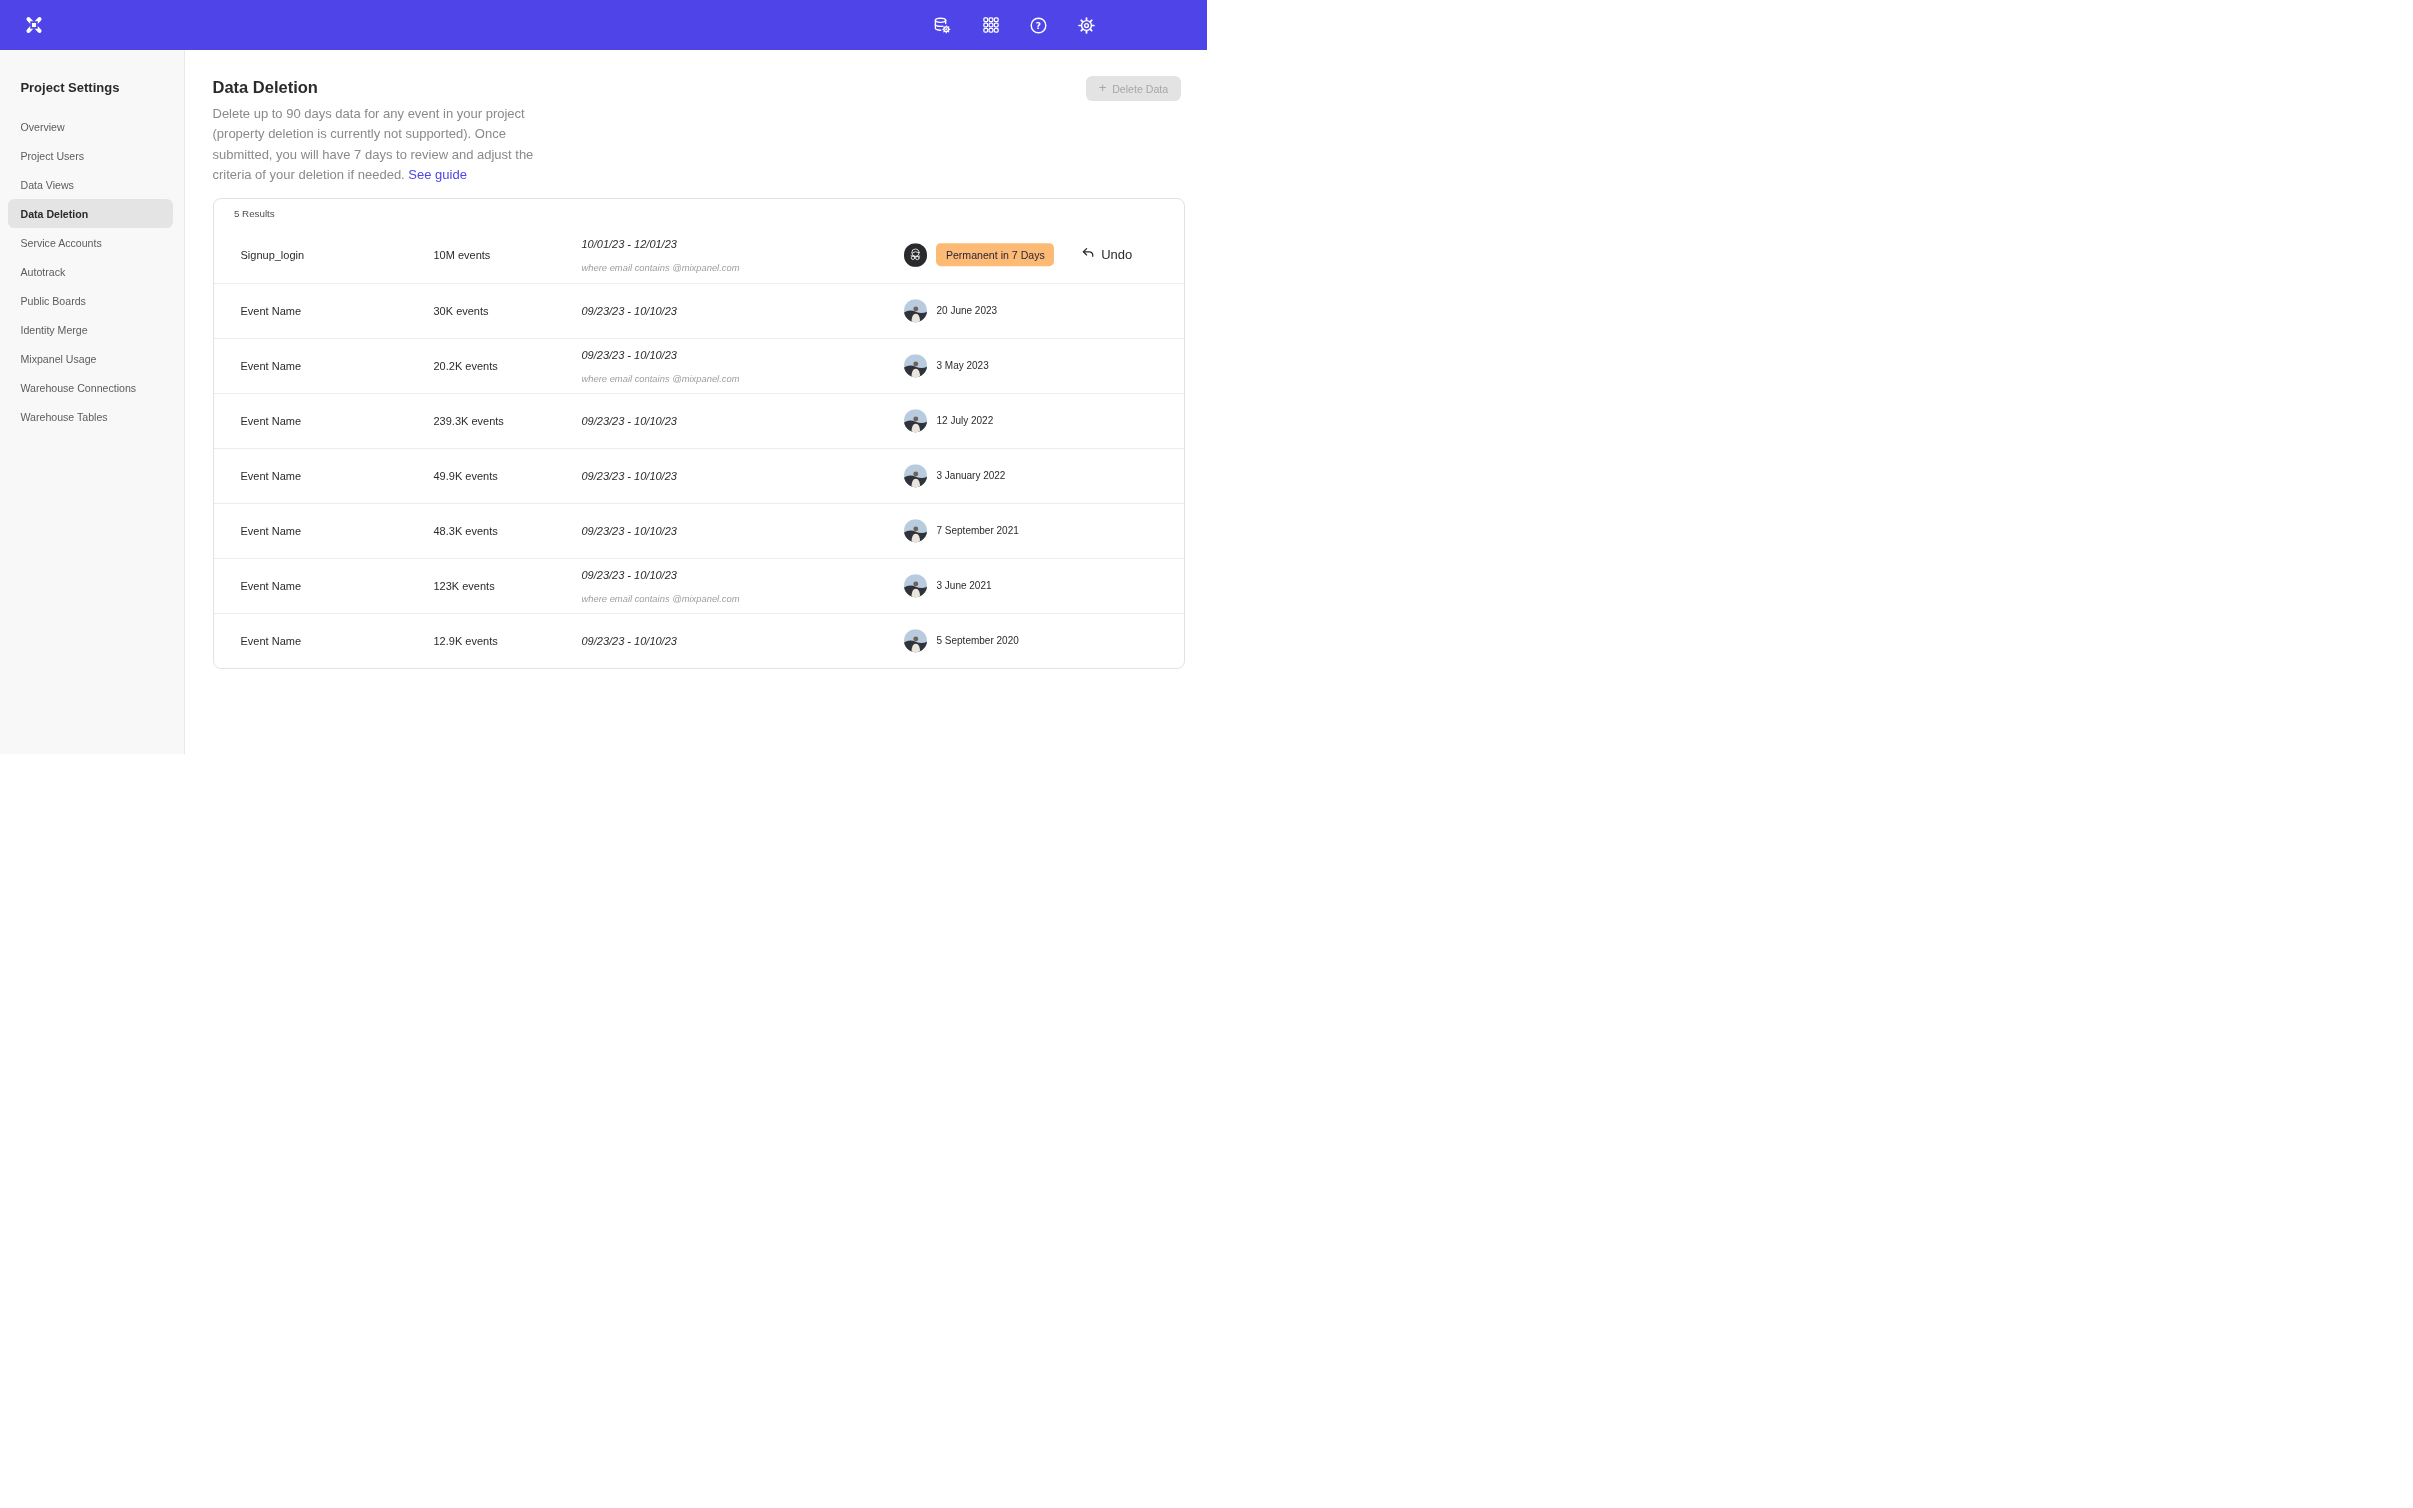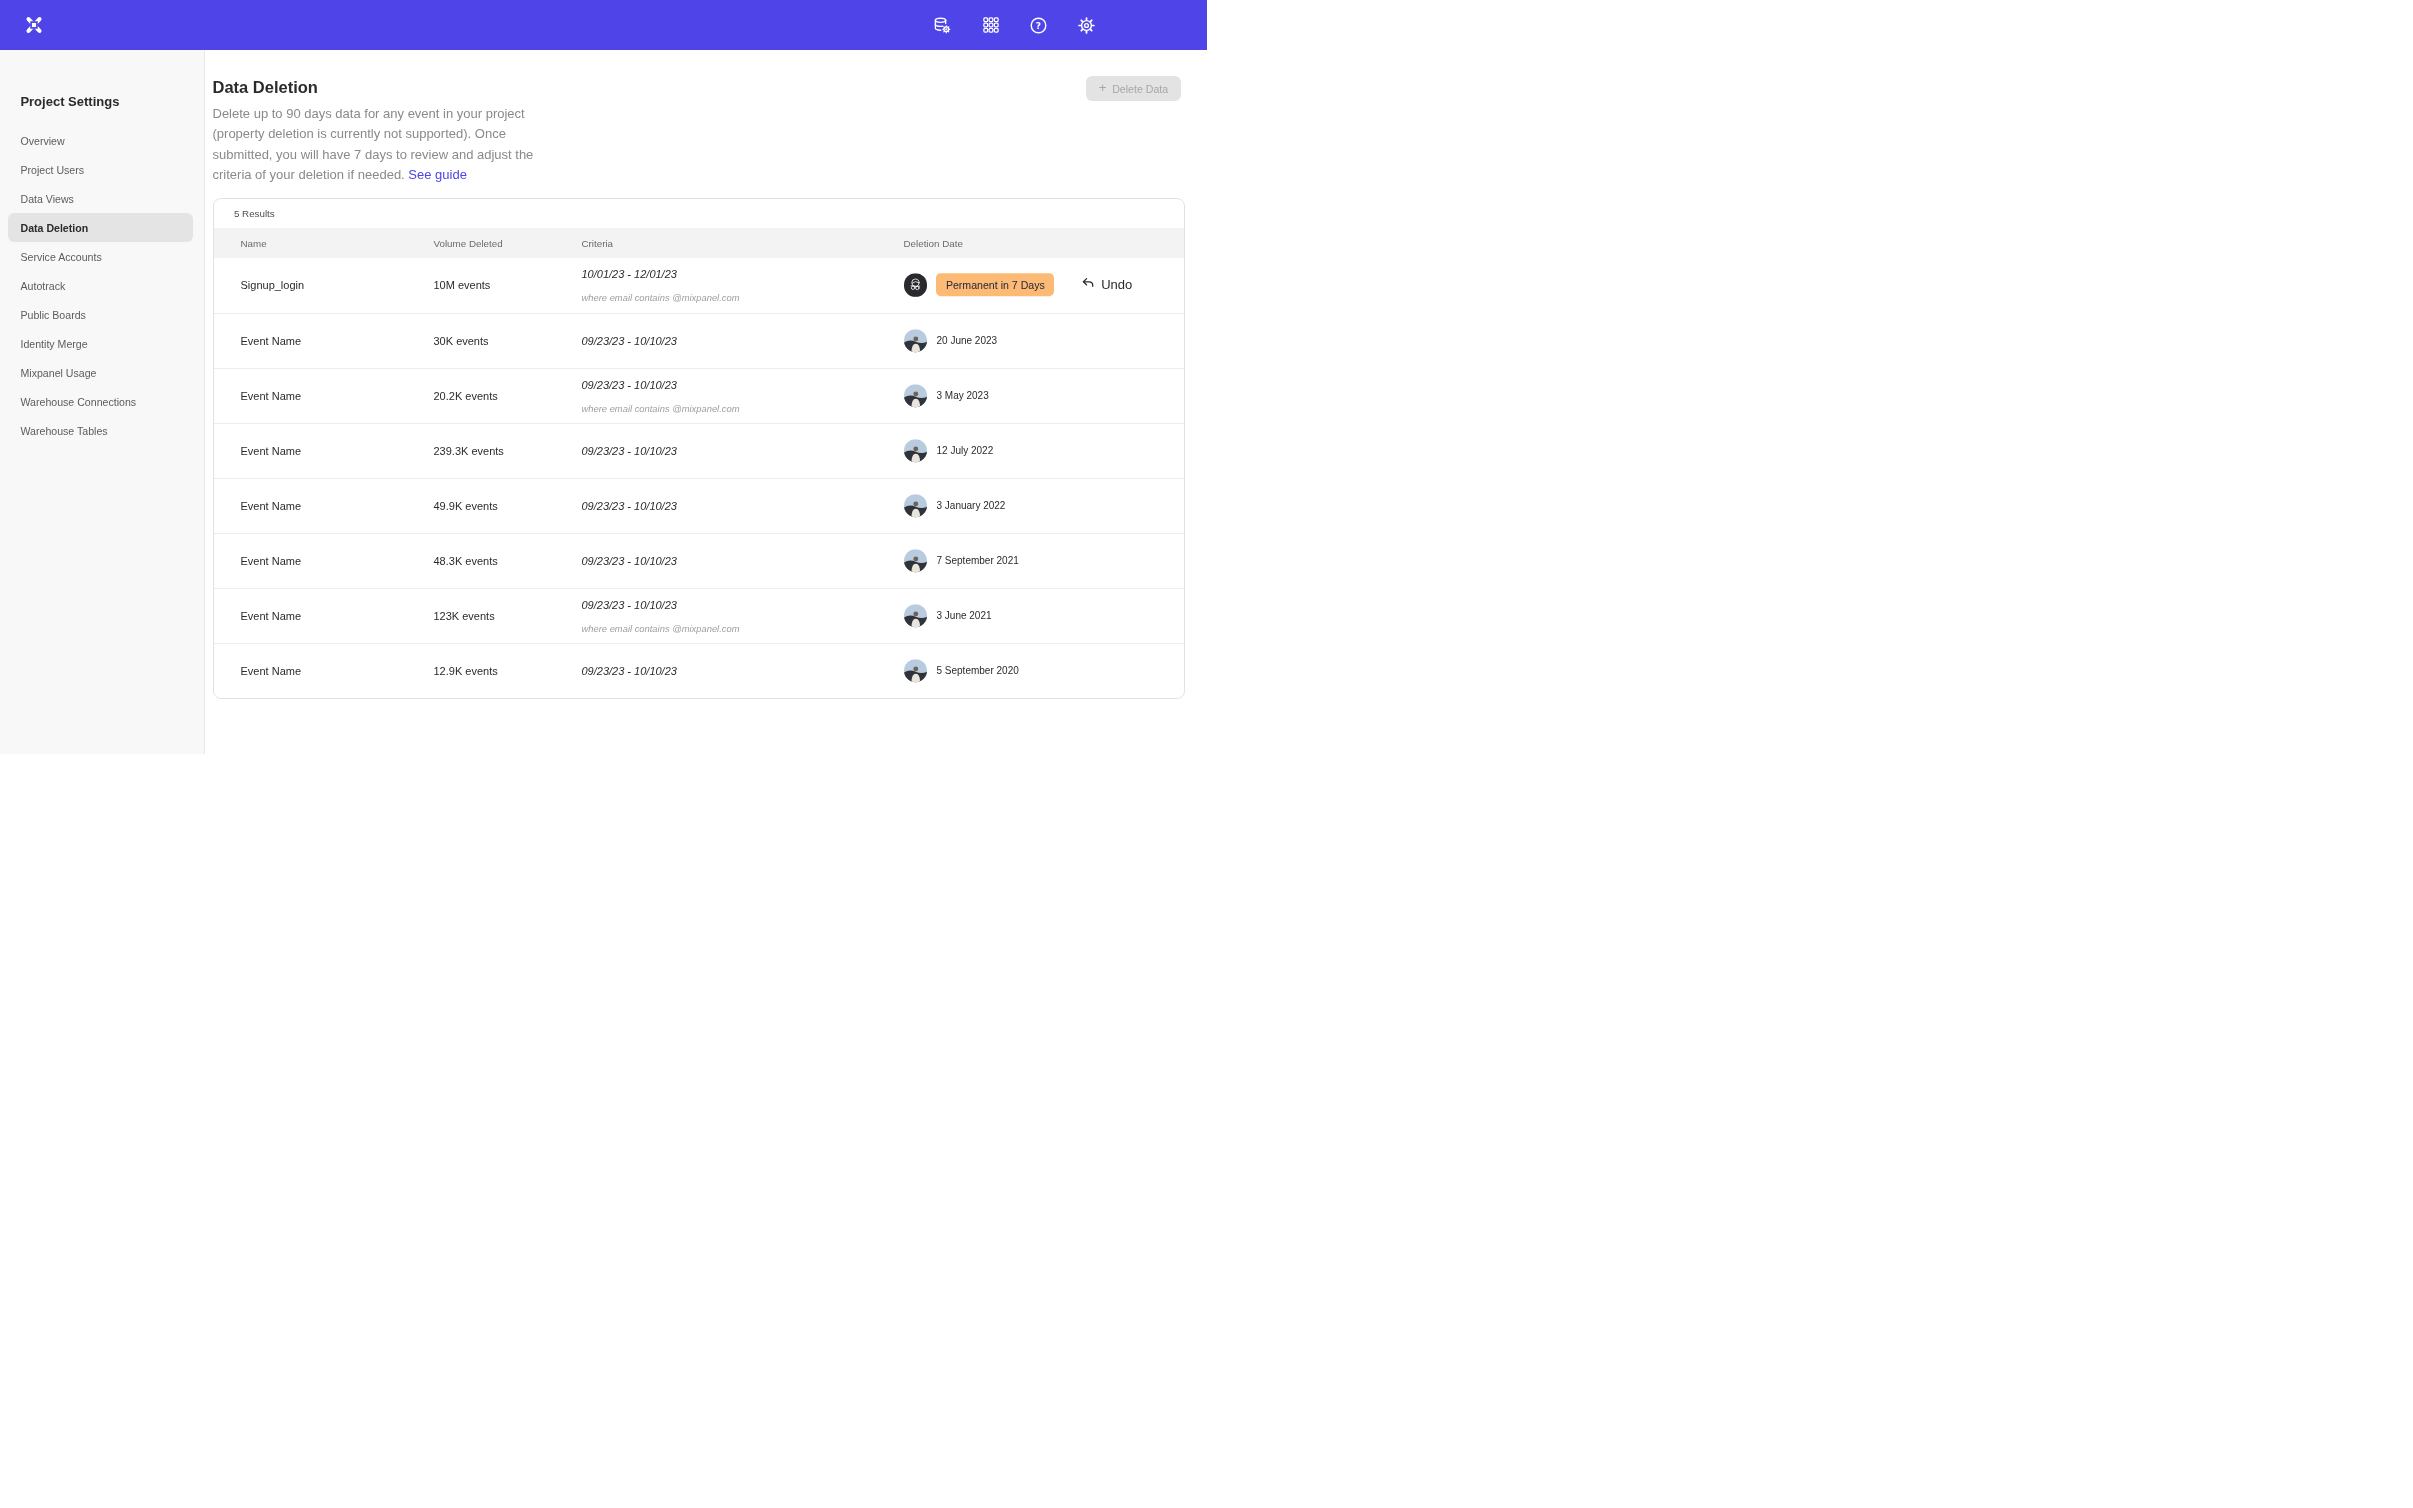--- a/index.html
+++ b/index.html
@@ -6,22 +6,22 @@
   html,body { width:1207px; height:754px; font-family:"Liberation Sans",sans-serif; background:#fff; overflow:hidden; }
 
   
   .topbar { position:fixed; top:0; left:0; width:1207px; height:50px; background:#4F44E8;
             display:flex; align-items:center; justify-content:space-between; padding:0 111px 0 23px; z-index:10; }
   .logo { width:22px; height:22px; cursor:pointer; }
   .topbar-icons { display:flex; align-items:center; gap:29px; }
   .icon-btn { width:19px; height:19px; display:flex; align-items:center; justify-content:center; cursor:pointer; }
 
   
-  .sidebar { position:fixed; top:50px; left:0; width:205px; height:704px; background:#f8f8f8;
-             border-right:0.8px solid #e9e9e9; padding-top:44px; }
+  .sidebar { position:fixed; top:50px; left:0; width:185px; height:704px; background:#f8f8f8;
+             border-right:0.8px solid #e9e9e9; padding-top:30px; }
   .sidebar-title { font-size:13px; font-weight:bold; color:#2b2b2b; padding-left:20.4px; margin-bottom:17.3px; }
   .nav-item { height:29px; margin:0 11px 0 7.9px; padding-left:12.6px; display:flex; align-items:center;
               font-size:10.6px; color:#5c5c5c; border-radius:6.3px; cursor:pointer; }
   .nav-item.selected { background:#e4e4e4; color:#2b2b2b; font-weight:bold; }
 
   
   .main { margin-left:185px; padding:28px 0 0 27.5px; position:relative; min-height:704px; margin-top:50px; }
   .page-title { font-size:16.5px; font-weight:bold; color:#2b2b2b; }
   .page-desc { margin-top:7px; width:343px; font-size:13px; line-height:1.56; color:#8a8a8a; }
   .see-guide { color:#4F44E8; cursor:pointer; }
@@ -180,26 +180,20 @@
   </p>
 
   <button class="delete-btn" disabled="">
     <span class="plus-glyph">+</span>
     <span>Delete Data</span>
   </button>
 
   <section class="card">
     <div class="results-bar">5 Results</div>
 
-    <div class="thead">
-      <span class="th c-name">Name</span>
-      <span class="th c-volume">Volume Deleted</span>
-      <span class="th c-criteria">Criteria</span>
-      <span class="th c-date">Deletion Date</span>
-    </div>
 
       <div class="row">
         <span class="cell cell-name c-name">Signup_login</span>
         <span class="cell cell-volume c-volume">10M events</span>
         <div class="cell cell-criteria c-criteria">
           <div>10/01/23 - 12/01/23</div>
           <div class="criteria-sub">where email contains @mixpanel.com</div>
         </div>
         <div class="cell cell-date c-date">
           <span class="avatar">

